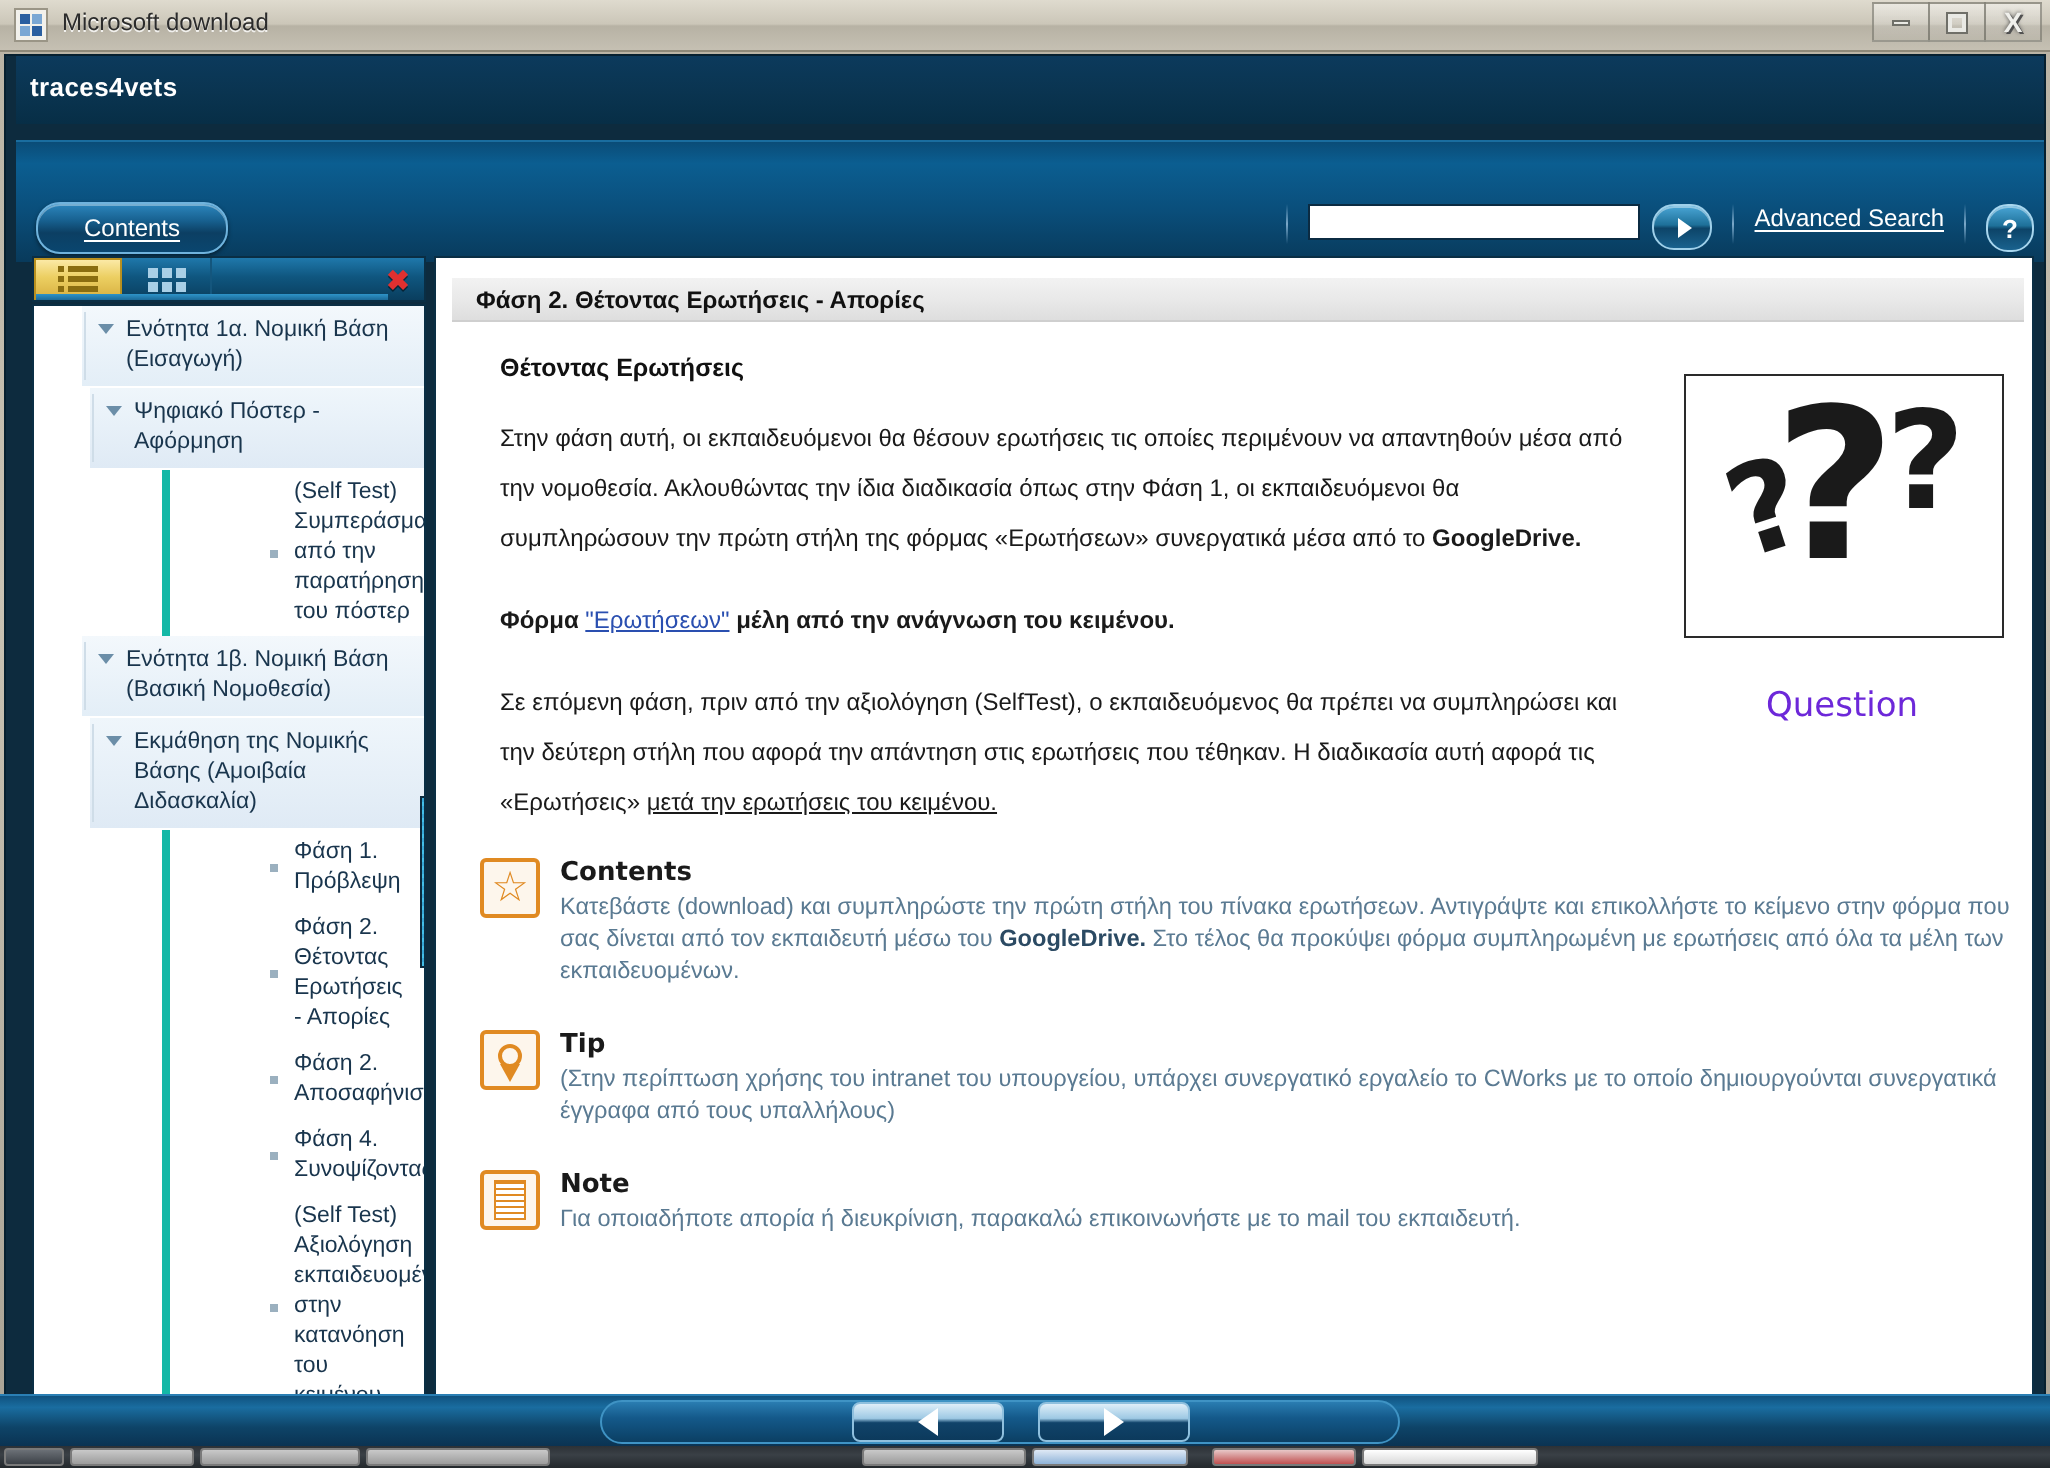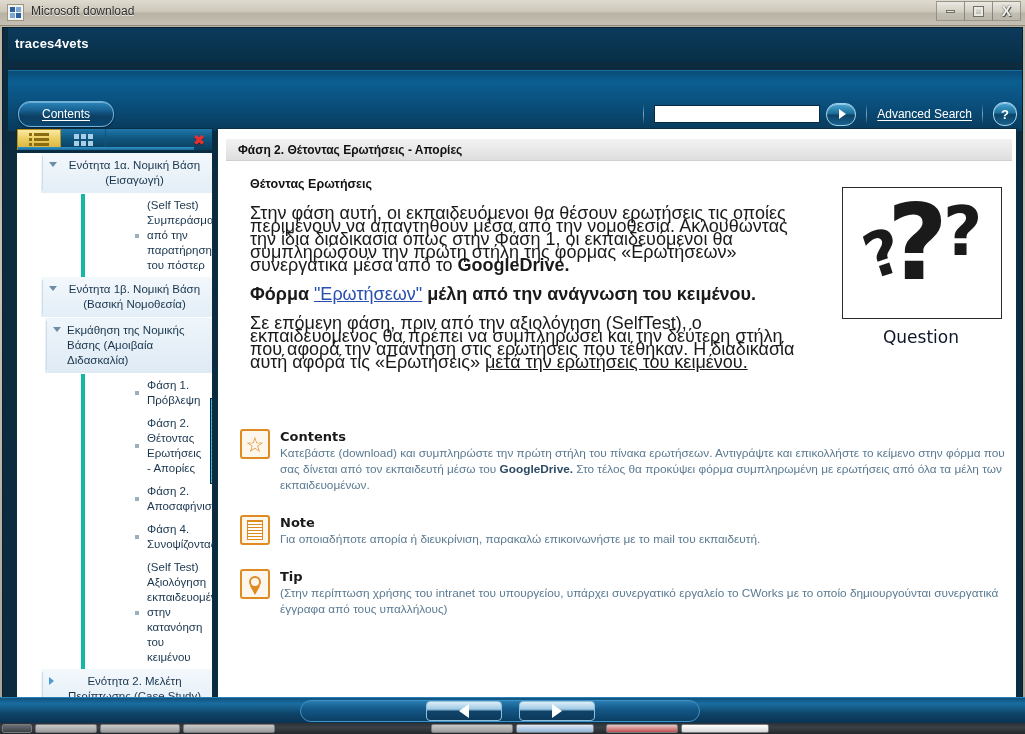--- a/index.html
+++ b/index.html
@@ -108,21 +108,21 @@
     color: #ffffff;
     font-size: 12px;
     display: flex; align-items: center; justify-content: center;
     box-shadow: inset 0 1px 0 rgba(255,255,255,0.35), 0 1px 2px rgba(0,0,0,0.5);
     cursor: pointer;
   }
   .contents-btn span { text-decoration: underline; text-underline-offset: 2px;}
 
   .search-area {
     position: absolute; right: 10px; top: 31px;
-    display: flex; align-items: center; height: 24px;
+    display: flex; align-items: flex-start; height: 24px;
   }
   .sep-bar {
     width: 1px; height: 20px;
     background: linear-gradient(180deg, rgba(255,255,255,0), rgba(160,200,230,0.75), rgba(255,255,255,0));
     margin: 0 10px;
   }
   .search-input {
     width: 166px; height: 18px;
     border: 1px solid #0b2b42;
     background: #ffffff;
@@ -238,21 +238,20 @@
     cursor: pointer;
     font-size: 11.5px;
     color: #19354d;
     line-height: 15px;
   }
   .t-lvl1 {
     margin: 0 0 0 24px;
     padding: 5px 6px 5px 22px;
     background: linear-gradient(180deg,#f3f8fc 0%, #e3eef7 100%);
     border-bottom: 1px solid #ffffff;
-    text-align: center;
   }
   .t-lvl2 {
     margin: 0 0 0 28px;
     padding: 5px 6px 5px 22px;
     background: linear-gradient(180deg,#eff6fb 0%, #dfeaf5 100%);
     border-bottom: 1px solid #ffffff;
   }
   .t-lvl3 {
     margin: 0 0 0 44px;
     padding: 4px 6px 4px 18px;
@@ -312,21 +311,21 @@
   .content-inner {
     position: absolute; left: 0; top: 40px; width: 800px; height: 550px;
     padding: 0 14px 0 22px;
     box-sizing: border-box;
   }
   .sec-head {
     font-size: 12.5px; font-weight: bold; color: #111;
     margin: 8px 0 0 10px;
   }
   .para {
-    font-size: 18px; color: #1a1a1a; line-height: 13px;
+    font-size: 12px; color: #1a1a1a; line-height: 25px;
     margin: 16px 0 0 10px;
     max-width: 565px;
   }
   .para b { font-weight: bold; }
   .para a.link {
     color: #2a4fb0; text-decoration: underline; cursor: pointer;
   }
   .para u.plain { text-decoration: underline; }
 
   .qbox {
@@ -344,22 +343,22 @@
     position: absolute;
     font-family: "DejaVu Sans", sans-serif;
     font-weight: bold;
     color: #1a1a1a;
     line-height: 1;
   }
   .qmark-big { font-size: 105px; left: 44px; top: 3px; }
   .qmark-sm1 { font-size: 62px; left: 22px; top: 35px; transform: rotate(-18deg); }
   .qmark-sm2 { font-size: 68px; left: 100px; top: 10px; }
   .qbox-cap {
-    text-align: center; font-size: 17px; color: #0f172a;
-    margin-top: 8px;
+    text-align: center; font-size: 17px; color: #6d28d9;
+    margin-top: 24px;
     font-family: "DejaVu Sans", sans-serif;
   }
 
   
   .callouts { position: absolute; left: 22px; top: 260px; width: 770px; }
   .callout { display: flex; margin-bottom: 22px; }
   .callout-icon {
     width: 30px; height: 30px; flex: 0 0 30px;
     border: 2px solid #e08a22;
     border-radius: 3px;
@@ -545,20 +544,21 @@
             </div>
             <div class="side-close">
               <span>✖</span>
             </div>
             <div class="side-progress"></div>
           </div>
 
           <div class="tree-panel">
             <div id="tree-root">
                 <div class="t-item t-lvl1"><span class="t-guide"></span><span class="t-arrow expanded"></span><span>Ενότητα 1α. Νομική Βάση (Εισαγωγή)</span></div>
+                <div class="t-item t-lvl2"><span class="t-guide"></span><span class="t-arrow expanded"></span><span>Ψηφιακό Πόστερ - Αφόρμηση</span></div>
                 <div class="t-group3">
                   <div class="t-item t-lvl3"><span class="t-bullet"></span><span>(Self Test) Συμπεράσματα από την παρατήρηση του πόστερ</span></div>
                 </div>
                 <div class="t-item t-lvl1"><span class="t-guide"></span><span class="t-arrow expanded"></span><span>Ενότητα 1β. Νομική Βάση (Βασική Νομοθεσία)</span></div>
                 <div class="t-item t-lvl2"><span class="t-guide"></span><span class="t-arrow expanded"></span><span>Εκμάθηση της Νομικής Βάσης (Αμοιβαία Διδασκαλία)</span></div>
                 <div class="t-group3">
                   <div class="t-item t-lvl3"><span class="t-bullet"></span><span>Φάση 1. Πρόβλεψη</span></div>
                   <div class="t-item t-lvl3"><span class="t-bullet"></span><span>Φάση 2. Θέτοντας Ερωτήσεις - Απορίες</span></div>
                   <div class="t-item t-lvl3"><span class="t-bullet"></span><span>Φάση 2. Αποσαφήνιση</span></div>
                   <div class="t-item t-lvl3"><span class="t-bullet"></span><span>Φάση 4. Συνοψίζοντας</span></div>
@@ -606,35 +606,35 @@
                   <div class="callout-icon">
                     <span class="ico-star">☆</span>
                   </div>
                   <div class="callout-body">
                     <div class="callout-title">Contents</div>
                     <div class="callout-text"><span>Κατεβάστε (download) και συμπληρώστε την πρώτη στήλη του πίνακα ερωτήσεων. Αντιγράψτε και επικολλήστε το κείμενο στην φόρμα που σας δίνεται από τον εκπαιδευτή μέσω του </span><b>GoogleDrive.</b><span> Στο τέλος θα προκύψει φόρμα συμπληρωμένη με ερωτήσεις από όλα τα μέλη των εκπαιδευομένων.</span></div>
                   </div>
                 </div>
                 <div class="callout">
                   <div class="callout-icon">
-                    <span class="ico-note"></span>
-                  </div>
-                  <div class="callout-body">
-                    <div class="callout-title">Note</div>
-                    <div class="callout-text"><span>Για οποιαδήποτε απορία ή διευκρίνιση, παρακαλώ επικοινωνήστε με το mail  του εκπαιδευτή.</span><b></b><span></span></div>
-                  </div>
-                </div>
-                <div class="callout">
-                  <div class="callout-icon">
                     <span class="ico-tip"></span>
                     <span class="ico-tip-stem"></span>
                   </div>
                   <div class="callout-body">
                     <div class="callout-title">Tip</div>
                     <div class="callout-text"><span> (Στην περίπτωση χρήσης του intranet του υπουργείου, υπάρχει συνεργατικό εργαλείο το CWorks με το οποίο δημιουργούνται συνεργατικά έγγραφα από τους υπαλλήλους)</span><b></b><span></span></div>
+                  </div>
+                </div>
+                <div class="callout">
+                  <div class="callout-icon">
+                    <span class="ico-note"></span>
+                  </div>
+                  <div class="callout-body">
+                    <div class="callout-title">Note</div>
+                    <div class="callout-text"><span>Για οποιαδήποτε απορία ή διευκρίνιση, παρακαλώ επικοινωνήστε με το mail  του εκπαιδευτή.</span><b></b><span></span></div>
                   </div>
                 </div>
               </div>
 
           </div>
         </div>
       </div>
 
     </div>
   </div>

